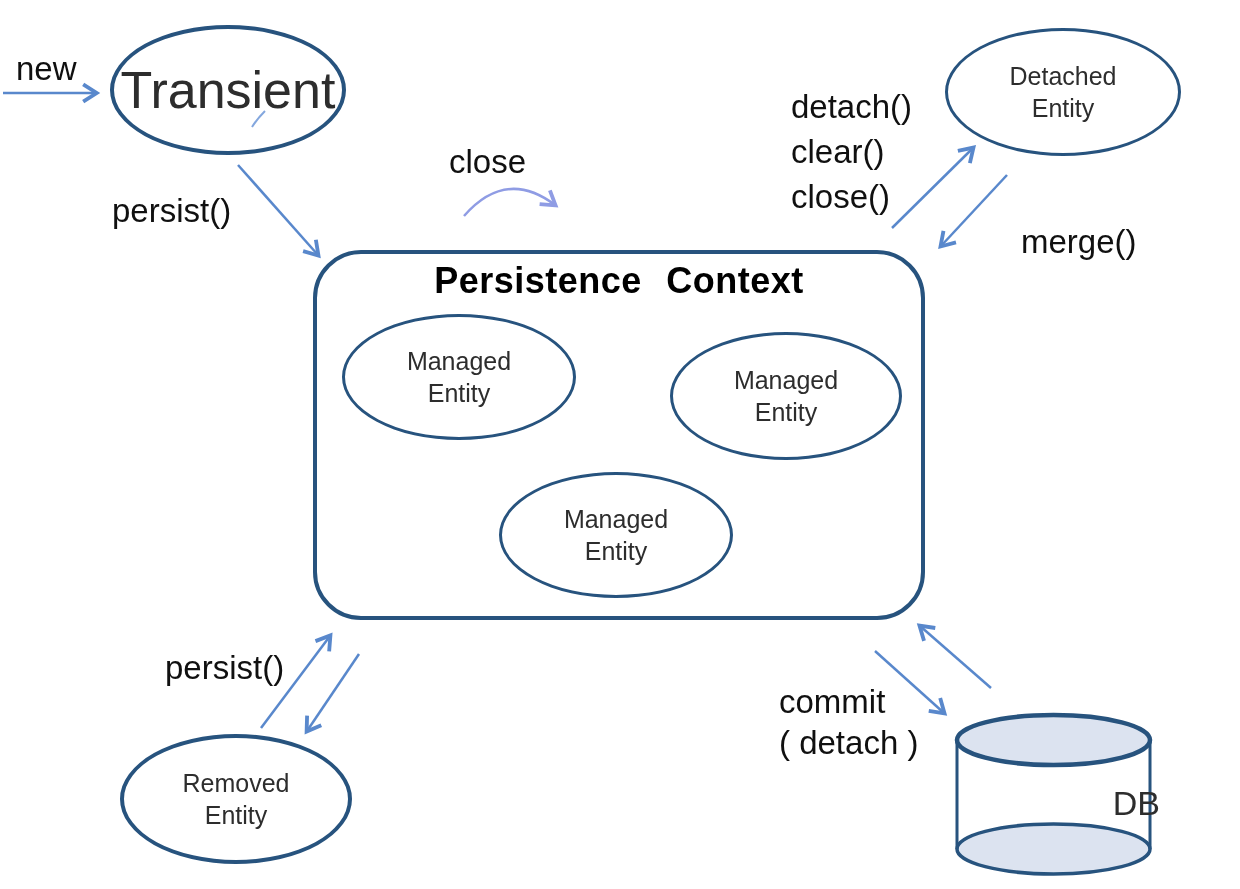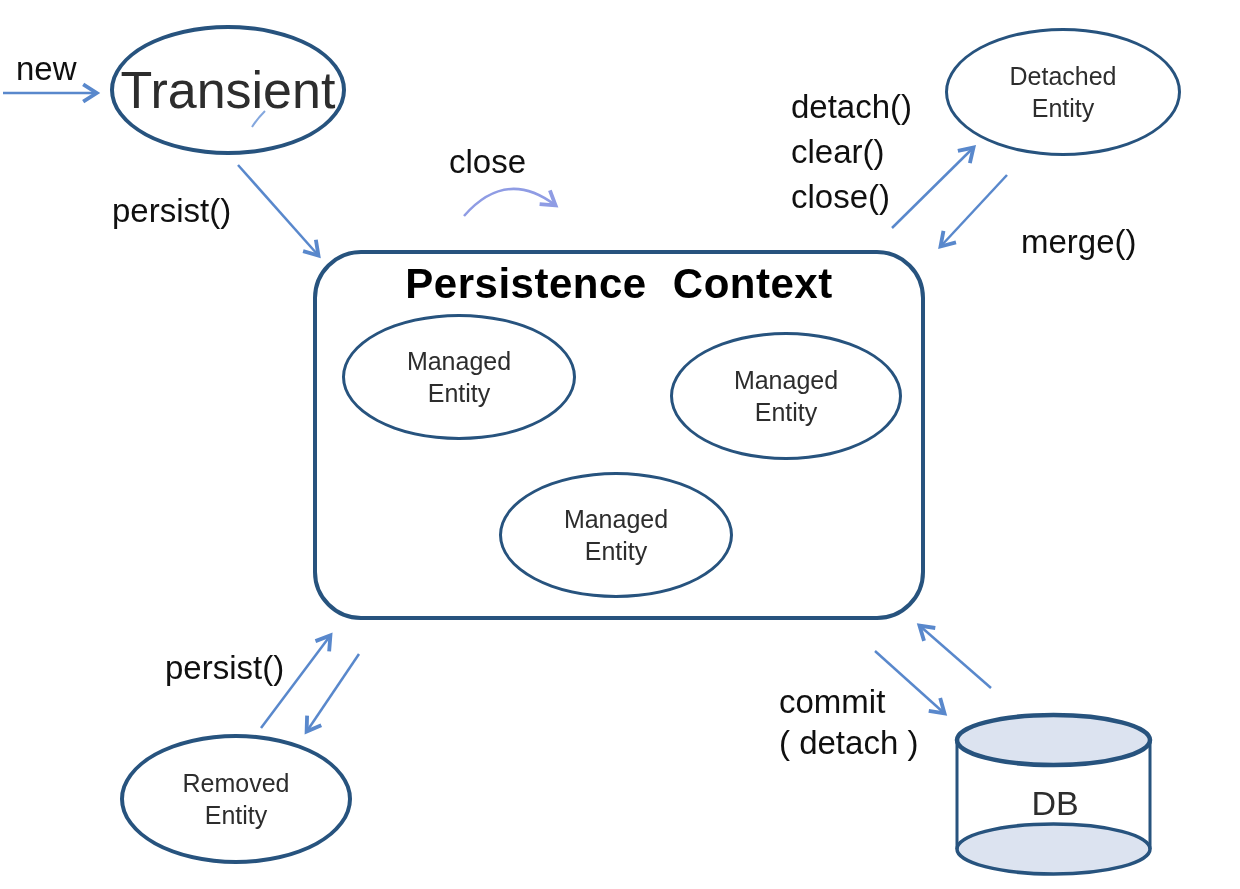--- a/index.html
+++ b/index.html
@@ -36,37 +36,37 @@
   #managed-node-3{left:499px;top:472px;width:234px;height:126px;}
   #removed-node{left:120px;top:734px;width:232px;height:130px;border-width:4px;}
 
   #pc-box{
     position:absolute;left:313px;top:250px;width:612px;height:370px;
     border:4px solid var(--node_stroke);border-radius:48px;
     z-index:1;
   }
   #pc-title{
     position:absolute;left:0;right:0;top:6px;
-    text-align:center;font-size:42px;font-weight:bold;color:#000;
+    text-align:center;font-size:36px;font-weight:bold;color:#000;
     word-spacing:14px;letter-spacing:0.5px;
   }
 
   .flabel{
     position:absolute;font-size:33px;color:var(--label_text);
     white-space:nowrap;z-index:2;
   }
   #label-new{left:16px;top:50px;}
   #label-persist-top{left:112px;top:192px;}
   #label-update{left:449px;top:143px;}
   #detach-ops{left:791px;top:84px;line-height:45px;}
   #label-merge{left:997px;top:223px;margin-left:24px;}
   #label-persist-bottom{left:165px;top:649px;}
   #label-remove{left:355px;top:669px;}
   #commit-label{left:779px;top:681px;line-height:41px;}
-  #db-label{left:950px;top:784px;width:210px;text-align:center;font-size:34px;color:var(--node_text);white-space:nowrap;}
+  #db-label{left:950px;top:784px;width:210px;text-align:right;font-size:34px;color:var(--node_text);white-space:nowrap;}
   .stack span{display:block;}
 
   #db-cylinder{position:absolute;left:950px;top:705px;z-index:1;}
   #arrow-layer{position:absolute;left:0;top:0;z-index:3;pointer-events:none;}
 </style>
 </head>
 <body>
 
 <div id="canvas">
 

